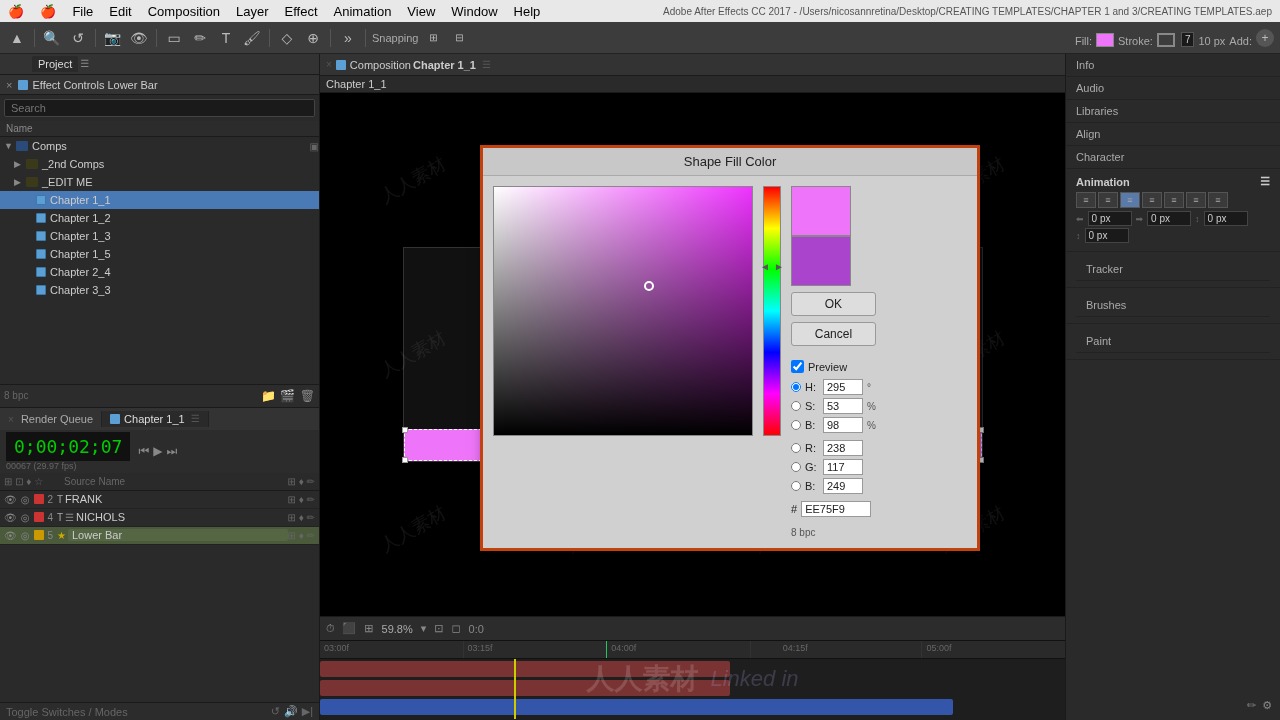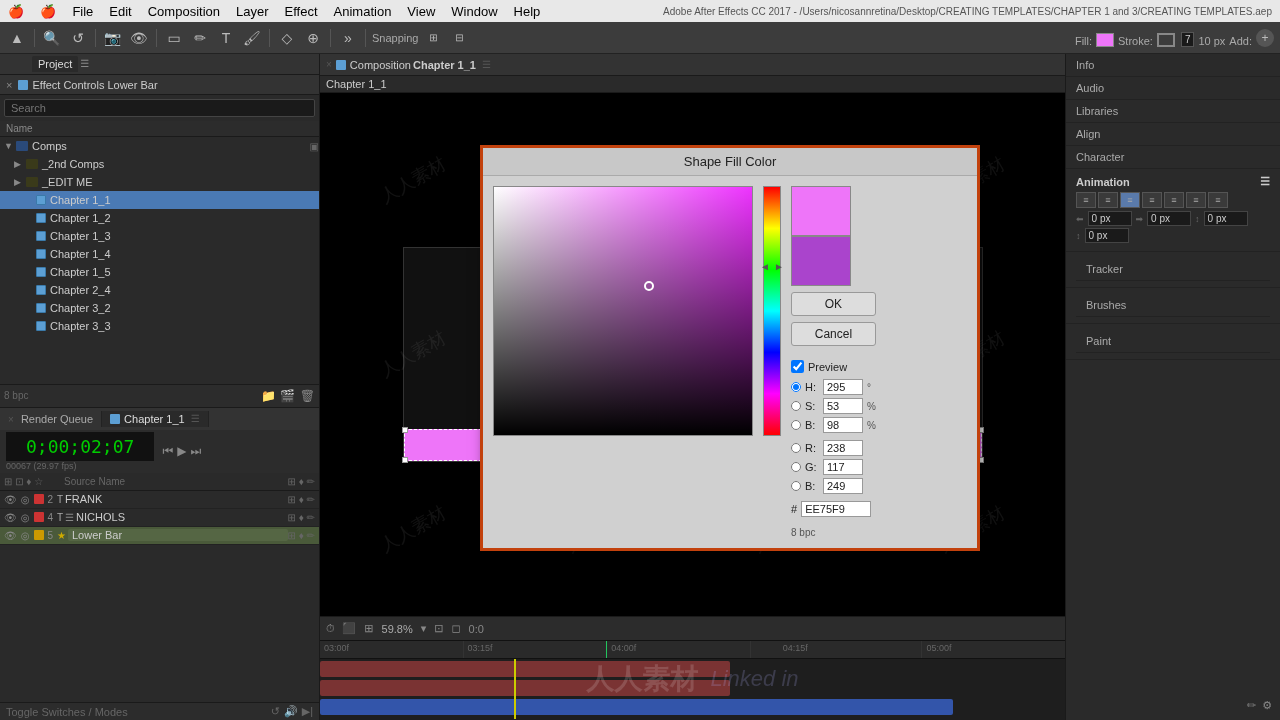--- a/index.html
+++ b/index.html
@@ -47,21 +47,21 @@
     .tree-item.selected { background: #4a7ab5; }
     .tree-indent { display: inline-block; }
     .tree-arrow { color: #888; font-size: 9px; margin-right: 2px; width: 10px; }
     .folder-icon { width: 12px; height: 10px; background: #5a5a2a; border-radius: 1px; margin-right: 4px; display: inline-block; }
     .comp-icon { width: 10px; height: 10px; background: #5c9fd4; border-radius: 1px; margin-right: 4px; display: inline-block; border: 1px solid #3a7aaa; }
     .tree-label { font-size: 11px; }
 
     
     #timeline-area { display: flex; flex-direction: column; height: 50%; }
 
-    .timecode { background: #111; color: #00cc00; font-family: monospace; font-size: 18px; padding: 4px 20px; display: inline-block; }
+    .timecode { background: #111; color: #00cc00; font-family: monospace; font-size: 18px; padding: 4px 8px; display: inline-block; }
     .timecode-sub { font-size: 9px; color: #666; }
     .timeline-header { display: flex; align-items: center; background: #2c2c2c; padding: 2px 6px; gap: 8px; }
     .timeline-controls { display: flex; gap: 4px; }
     .tc-btn { color: #888; cursor: pointer; font-size: 12px; }
 
     .layer-list { flex: 1; overflow: hidden; }
     .layer-row { display: flex; align-items: center; height: 18px; border-bottom: 1px solid #222; padding: 0 4px; }
     .layer-row.selected { background: #3a3a3a; }
     .layer-eye { color: #888; font-size: 10px; margin-right: 2px; }
     .layer-name { font-size: 11px; color: #ccc; flex: 1; }
@@ -234,47 +234,35 @@
           <span class="tree-label">Chapter 1_2</span>
         </div>
 
         <div class="tree-item">
           <span class="tree-indent" style="width:24px"></span>
           <span class="tree-arrow"> </span>
           <div class="comp-icon"></div>
           <span class="tree-label">Chapter 1_3</span>
         </div>
 
-        <div class="tree-item">
-          <span class="tree-indent" style="width:24px"></span>
-          <span class="tree-arrow"> </span>
-          <div class="comp-icon"></div>
-          <span class="tree-label">Chapter 1_4</span>
-        </div>
 
         <div class="tree-item">
           <span class="tree-indent" style="width:24px"></span>
           <span class="tree-arrow"> </span>
           <div class="comp-icon"></div>
           <span class="tree-label">Chapter 1_5</span>
         </div>
 
         <div class="tree-item">
           <span class="tree-indent" style="width:24px"></span>
           <span class="tree-arrow"> </span>
           <div class="comp-icon"></div>
           <span class="tree-label">Chapter 2_4</span>
         </div>
 
-        <div class="tree-item">
-          <span class="tree-indent" style="width:24px"></span>
-          <span class="tree-arrow"> </span>
-          <div class="comp-icon"></div>
-          <span class="tree-label">Chapter 3_2</span>
-        </div>
 
         <div class="tree-item">
           <span class="tree-indent" style="width:24px"></span>
           <span class="tree-arrow"> </span>
           <div class="comp-icon"></div>
           <span class="tree-label">Chapter 3_3</span>
         </div>
       </div>
 
       <div style="display:flex;align-items:center;justify-content:space-between;padding:4px;background:#2c2c2c;margin-top:auto;border-top:1px solid #1a1a1a;">

